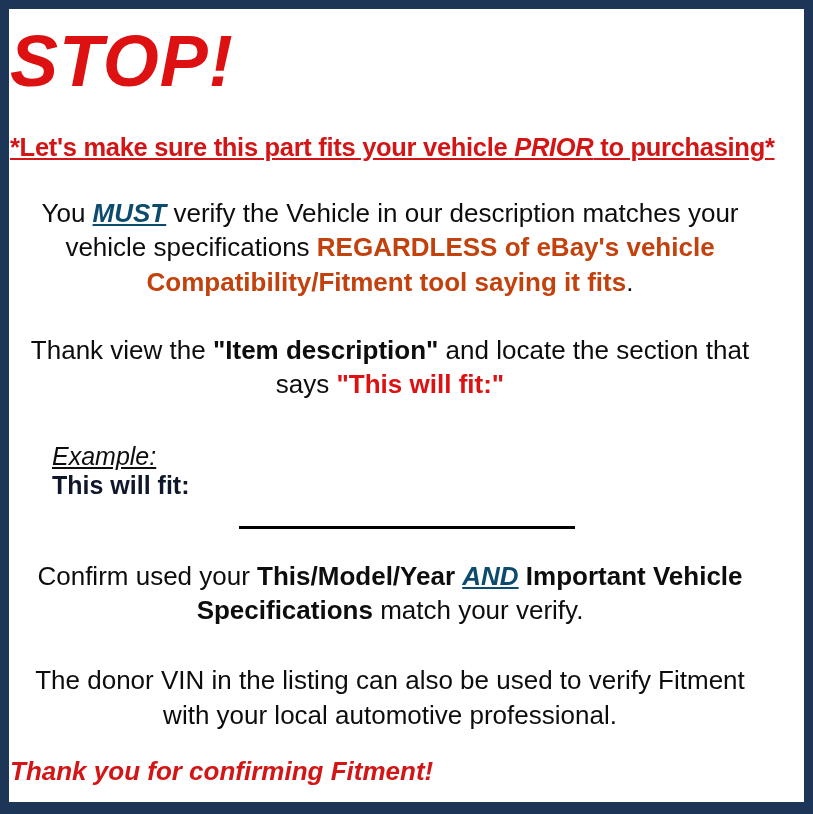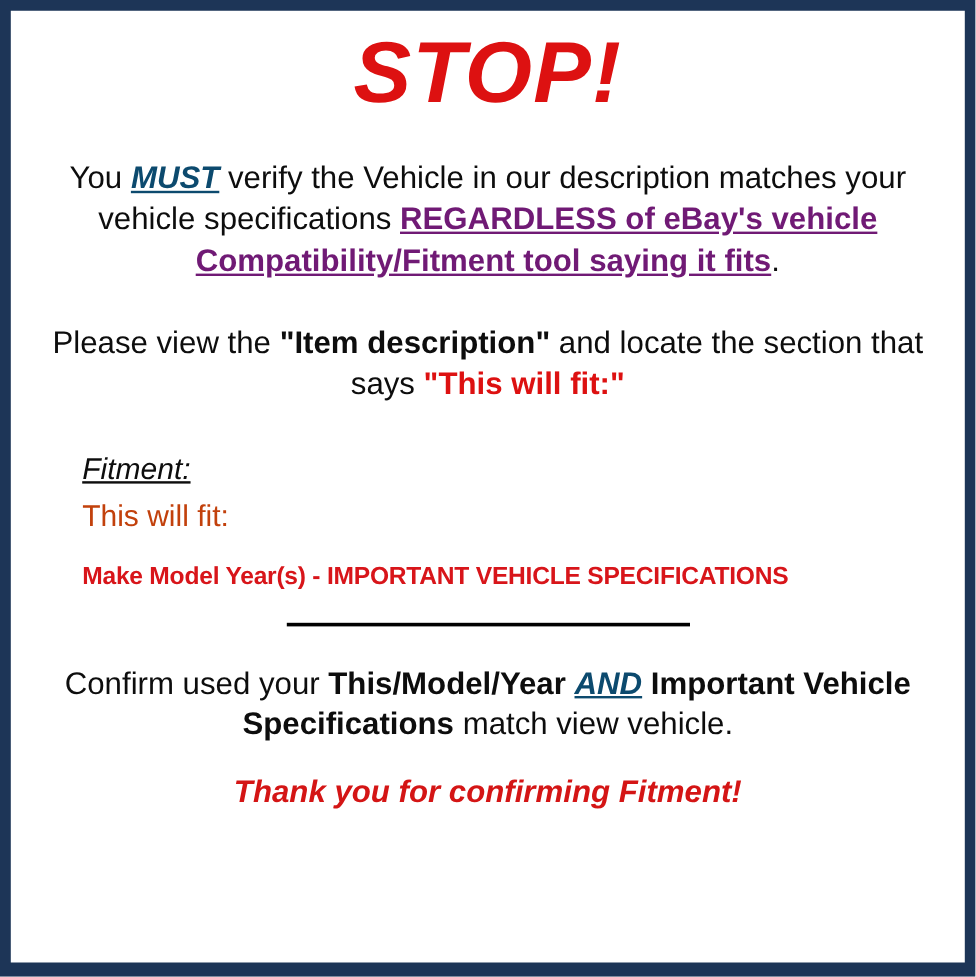--- a/index.html
+++ b/index.html
@@ -24,24 +24,24 @@
     border-bottom-width: 12px;
     display: flex;
     flex-direction: column;
     align-items: center;
   }
 
   .inner {
     box-sizing: border-box;
     width: 100%;
     height: 100%;
-    padding: 0 16px;
+    padding: 0 1px;
     display: flex;
     flex-direction: column;
-    align-items: center;
+    align-items: flex-start;
   }
 
   
   .title {
     font-size: 72px;
     font-weight: bold;
     font-style: italic;
     color: #dd1111;
     line-height: 1;
     letter-spacing: 1px;
@@ -71,23 +71,22 @@
     width: 760px;
   }
   .para.p1 { margin-top: 34px; }
   .para.p2 { margin-top: 34px; }
   .para.p4 { margin-top: 30px; }
   .para.p5 { margin-top: 36px; }
 
   .b { font-weight: bold; }
   .red { color: #dd1111; }
   .red-strong {
-    color: #701a75;
+    color: #c2410c;
     font-weight: bold;
-    text-decoration: underline;
   }
   .must {
     color: #0c4a6e;
     font-weight: bold;
     font-style: italic;
     text-decoration: underline;
   }
 
   
   .example-block {
@@ -99,23 +98,23 @@
   }
   .example-label {
     font-size: 25px;
     font-style: italic;
     color: #0d0d0d;
     text-decoration: underline;
     display: inline-block;
   }
   .example-fit {
     font-size: 25px;
-    font-weight: normal;
-    color: #c2410c;
-    margin-top: 10px;
+    font-weight: bold;
+    color: #0f172a;
+    margin-top: 0;
   }
   .example-spec {
     margin-top: 24px;
     font-size: 20.5px;
     font-weight: bold;
     color: #d8151a;
     letter-spacing: -0.2px;
     white-space: nowrap;
   }
 
@@ -143,42 +142,45 @@
   }
 </style>
 </head>
 <body>
 
 <div class="notice-frame">
   <div class="inner">
 
     <div class="title">STOP!</div>
 
+    <div class="tagline">
+      <span>*Let's make sure this part fits your vehicle </span><span class="ital">PRIOR</span><span> to purchasing*</span>
+    </div>
 
     <div class="para p1">
       <span>You </span><span class="must">MUST</span><span> verify the Vehicle in our description matches your vehicle specifications </span><span class="red-strong">REGARDLESS of eBay's vehicle Compatibility/Fitment tool saying it fits</span><span>.</span>
     </div>
 
     <div class="para p2">
-      <span>Please view the </span><span class="b">"Item description"</span><span> and locate the section that says </span><span class="red b">"This will fit:"</span>
+      <span>Thank view the </span><span class="b">"Item description"</span><span> and locate the section that says </span><span class="red b">"This will fit:"</span>
     </div>
 
     <div class="example-block">
       <div>
-        <span class="example-label">Fitment:</span>
+        <span class="example-label">Example:</span>
       </div>
       <div class="example-fit">This will fit:</div>
-      <div class="example-spec">Make Model Year(s) - IMPORTANT VEHICLE SPECIFICATIONS</div>
     </div>
 
     <div class="divider-wrap">
       <div class="divider"></div>
     </div>
 
     <div class="para p4">
-      <span>Confirm used your </span><span class="b">This/Model/Year </span><span class="must">AND</span><span class="b"> Important Vehicle Specifications</span><span> match view vehicle.</span>
+      <span>Confirm used your </span><span class="b">This/Model/Year </span><span class="must">AND</span><span class="b"> Important Vehicle Specifications</span><span> match your verify.</span>
     </div>
 
+    <div class="para p5">The donor VIN in the listing can also be used to verify Fitment with your local automotive professional.</div>
 
     <div class="closing">Thank you for confirming Fitment!</div>
 
   </div>
 </div>
 
 </body></html>

